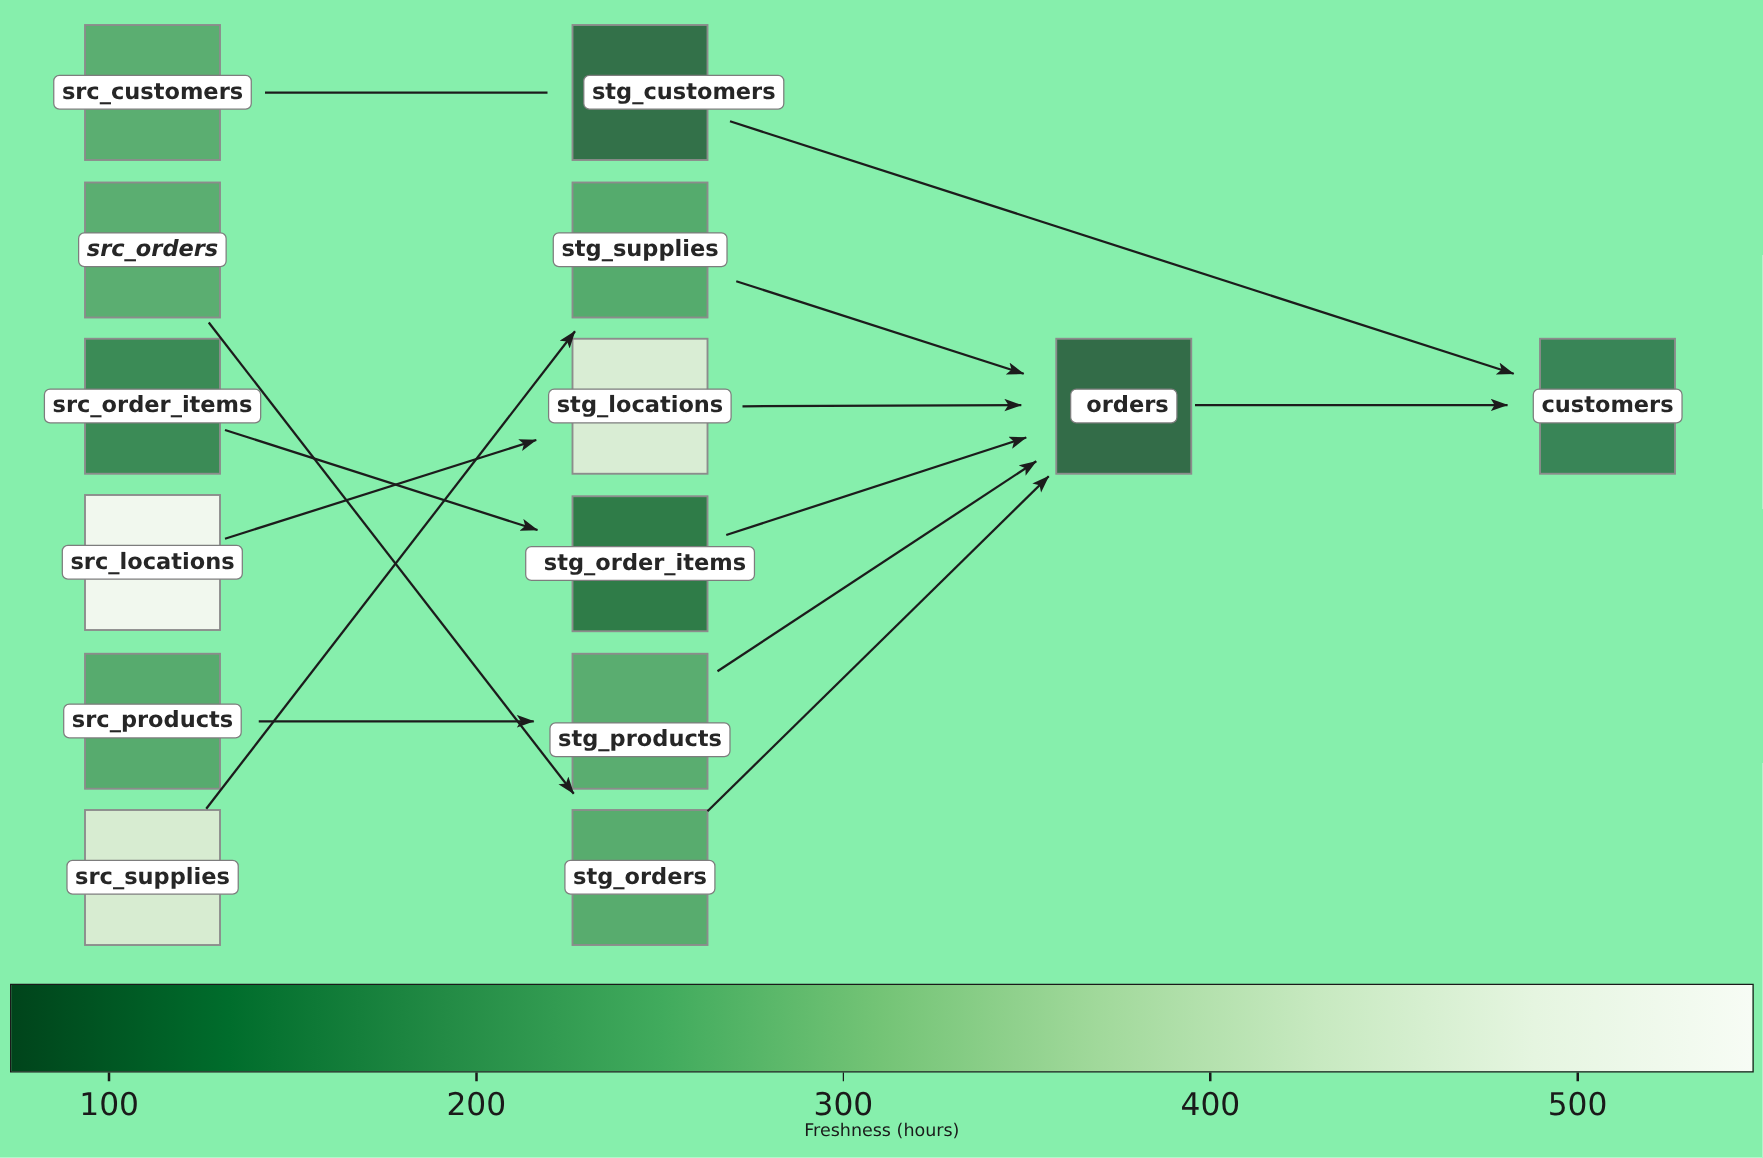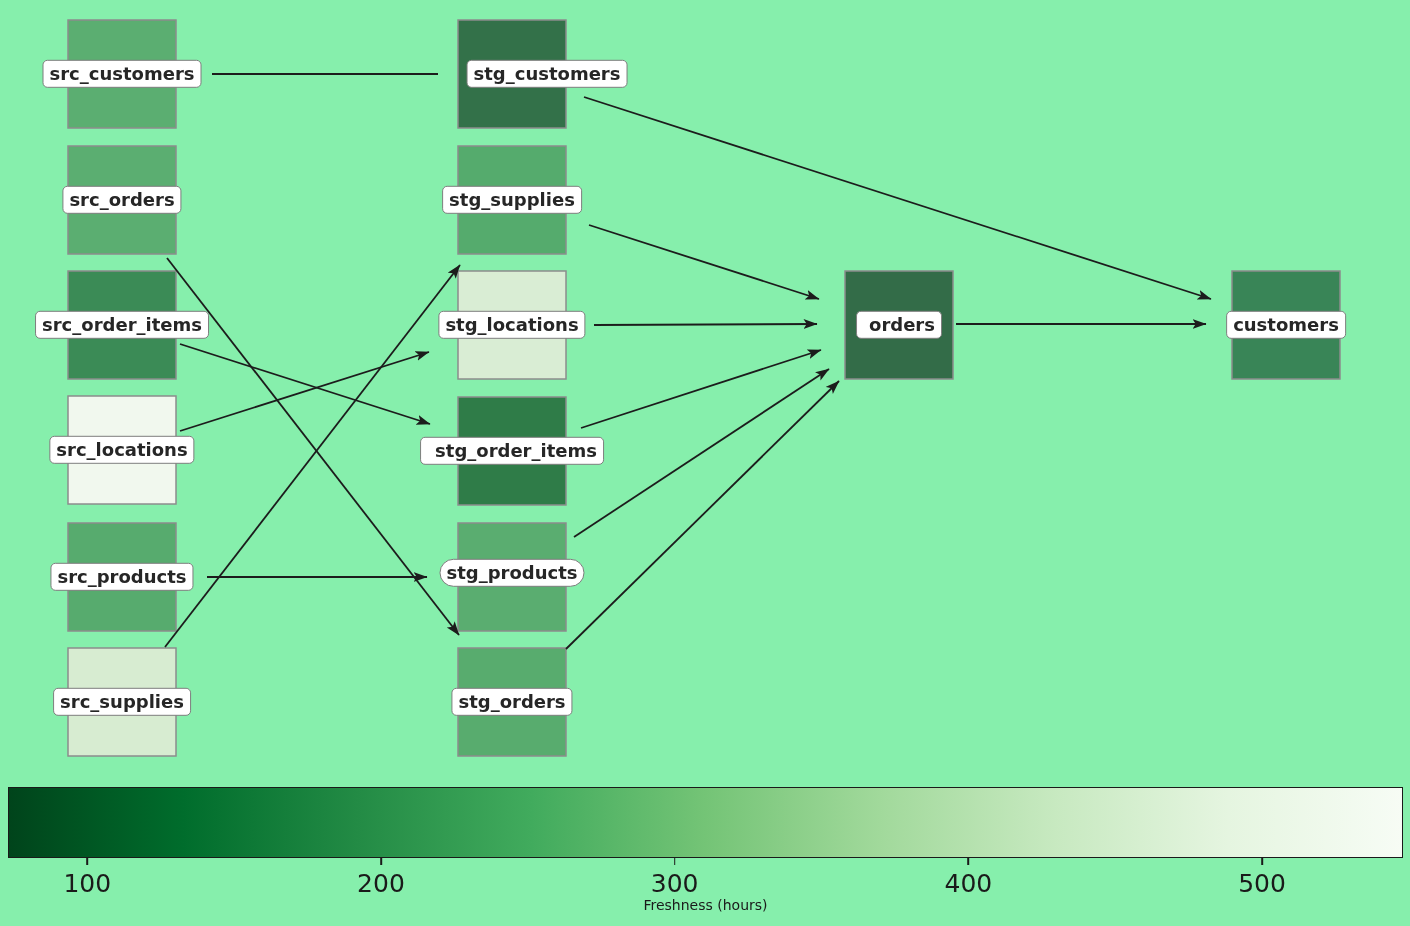--- a/index.html
+++ b/index.html
@@ -84,30 +84,30 @@
         <line x1="594" y1="325" x2="817" y2="324" stroke="#1c1c1c" stroke-width="1.8" marker-end="url(#arrowhead)"></line>
         <line x1="581" y1="428" x2="821" y2="350" stroke="#1c1c1c" stroke-width="1.8" marker-end="url(#arrowhead)"></line>
         <line x1="574" y1="537" x2="829" y2="369" stroke="#1c1c1c" stroke-width="1.8" marker-end="url(#arrowhead)"></line>
         <line x1="566" y1="649" x2="839" y2="381" stroke="#1c1c1c" stroke-width="1.8" marker-end="url(#arrowhead)"></line>
         <line x1="956" y1="324" x2="1206" y2="324" stroke="#1c1c1c" stroke-width="1.8" marker-end="url(#arrowhead)"></line>
       </g>
   </svg>
 
   <div id="labels-layer">
       <div class="node-label" style="left: 122px; top: 74px;">src_customers</div>
-      <div class="node-label" style="left: 122px; top: 200px;">src_orders</div>
+      <div class="node-label" style="left: 122px; top: 200px; font-style: italic;">src_orders</div>
       <div class="node-label" style="left: 122px; top: 325px;">src_order_items</div>
       <div class="node-label" style="left: 122px; top: 450px;">src_locations</div>
       <div class="node-label" style="left: 122px; top: 577px;">src_products</div>
       <div class="node-label" style="left: 122px; top: 702px;">src_supplies</div>
       <div class="node-label" style="left: 524px; top: 74px; margin-left: 23px;">stg_customers</div>
       <div class="node-label" style="left: 512px; top: 200px;">stg_supplies</div>
       <div class="node-label" style="left: 512px; top: 325px;">stg_locations</div>
       <div class="node-label" style="left: 512px; top: 451px; padding-left: 14px;">stg_order_items</div>
-      <div class="node-label" style="left: 512px; top: 573px; border-radius: 14px;">stg_products</div>
+      <div class="node-label" style="left: 512px; top: 592px;">stg_products</div>
       <div class="node-label" style="left: 512px; top: 702px;">stg_orders</div>
       <div class="node-label" style="left: 899px; top: 325px; padding-left: 12px;">orders</div>
       <div class="node-label" style="left: 1286px; top: 325px;">customers</div>
     </div>
 
   <div>
     <div class="cbar-bar" id="cbar" style="background: linear-gradient(to right, rgb(0, 68, 27), rgb(0, 109, 44), rgb(35, 139, 69), rgb(65, 171, 93), rgb(116, 196, 118), rgb(161, 217, 155), rgb(199, 233, 192), rgb(229, 245, 224), rgb(247, 252, 245));"></div>
     <div class="cbar-ticks" id="cbar-ticks">
         <div class="cbar-tick" style="left: 5.68421%;"></div>
         <div class="cbar-ticklabel" style="left: 5.68421%;">100</div>

